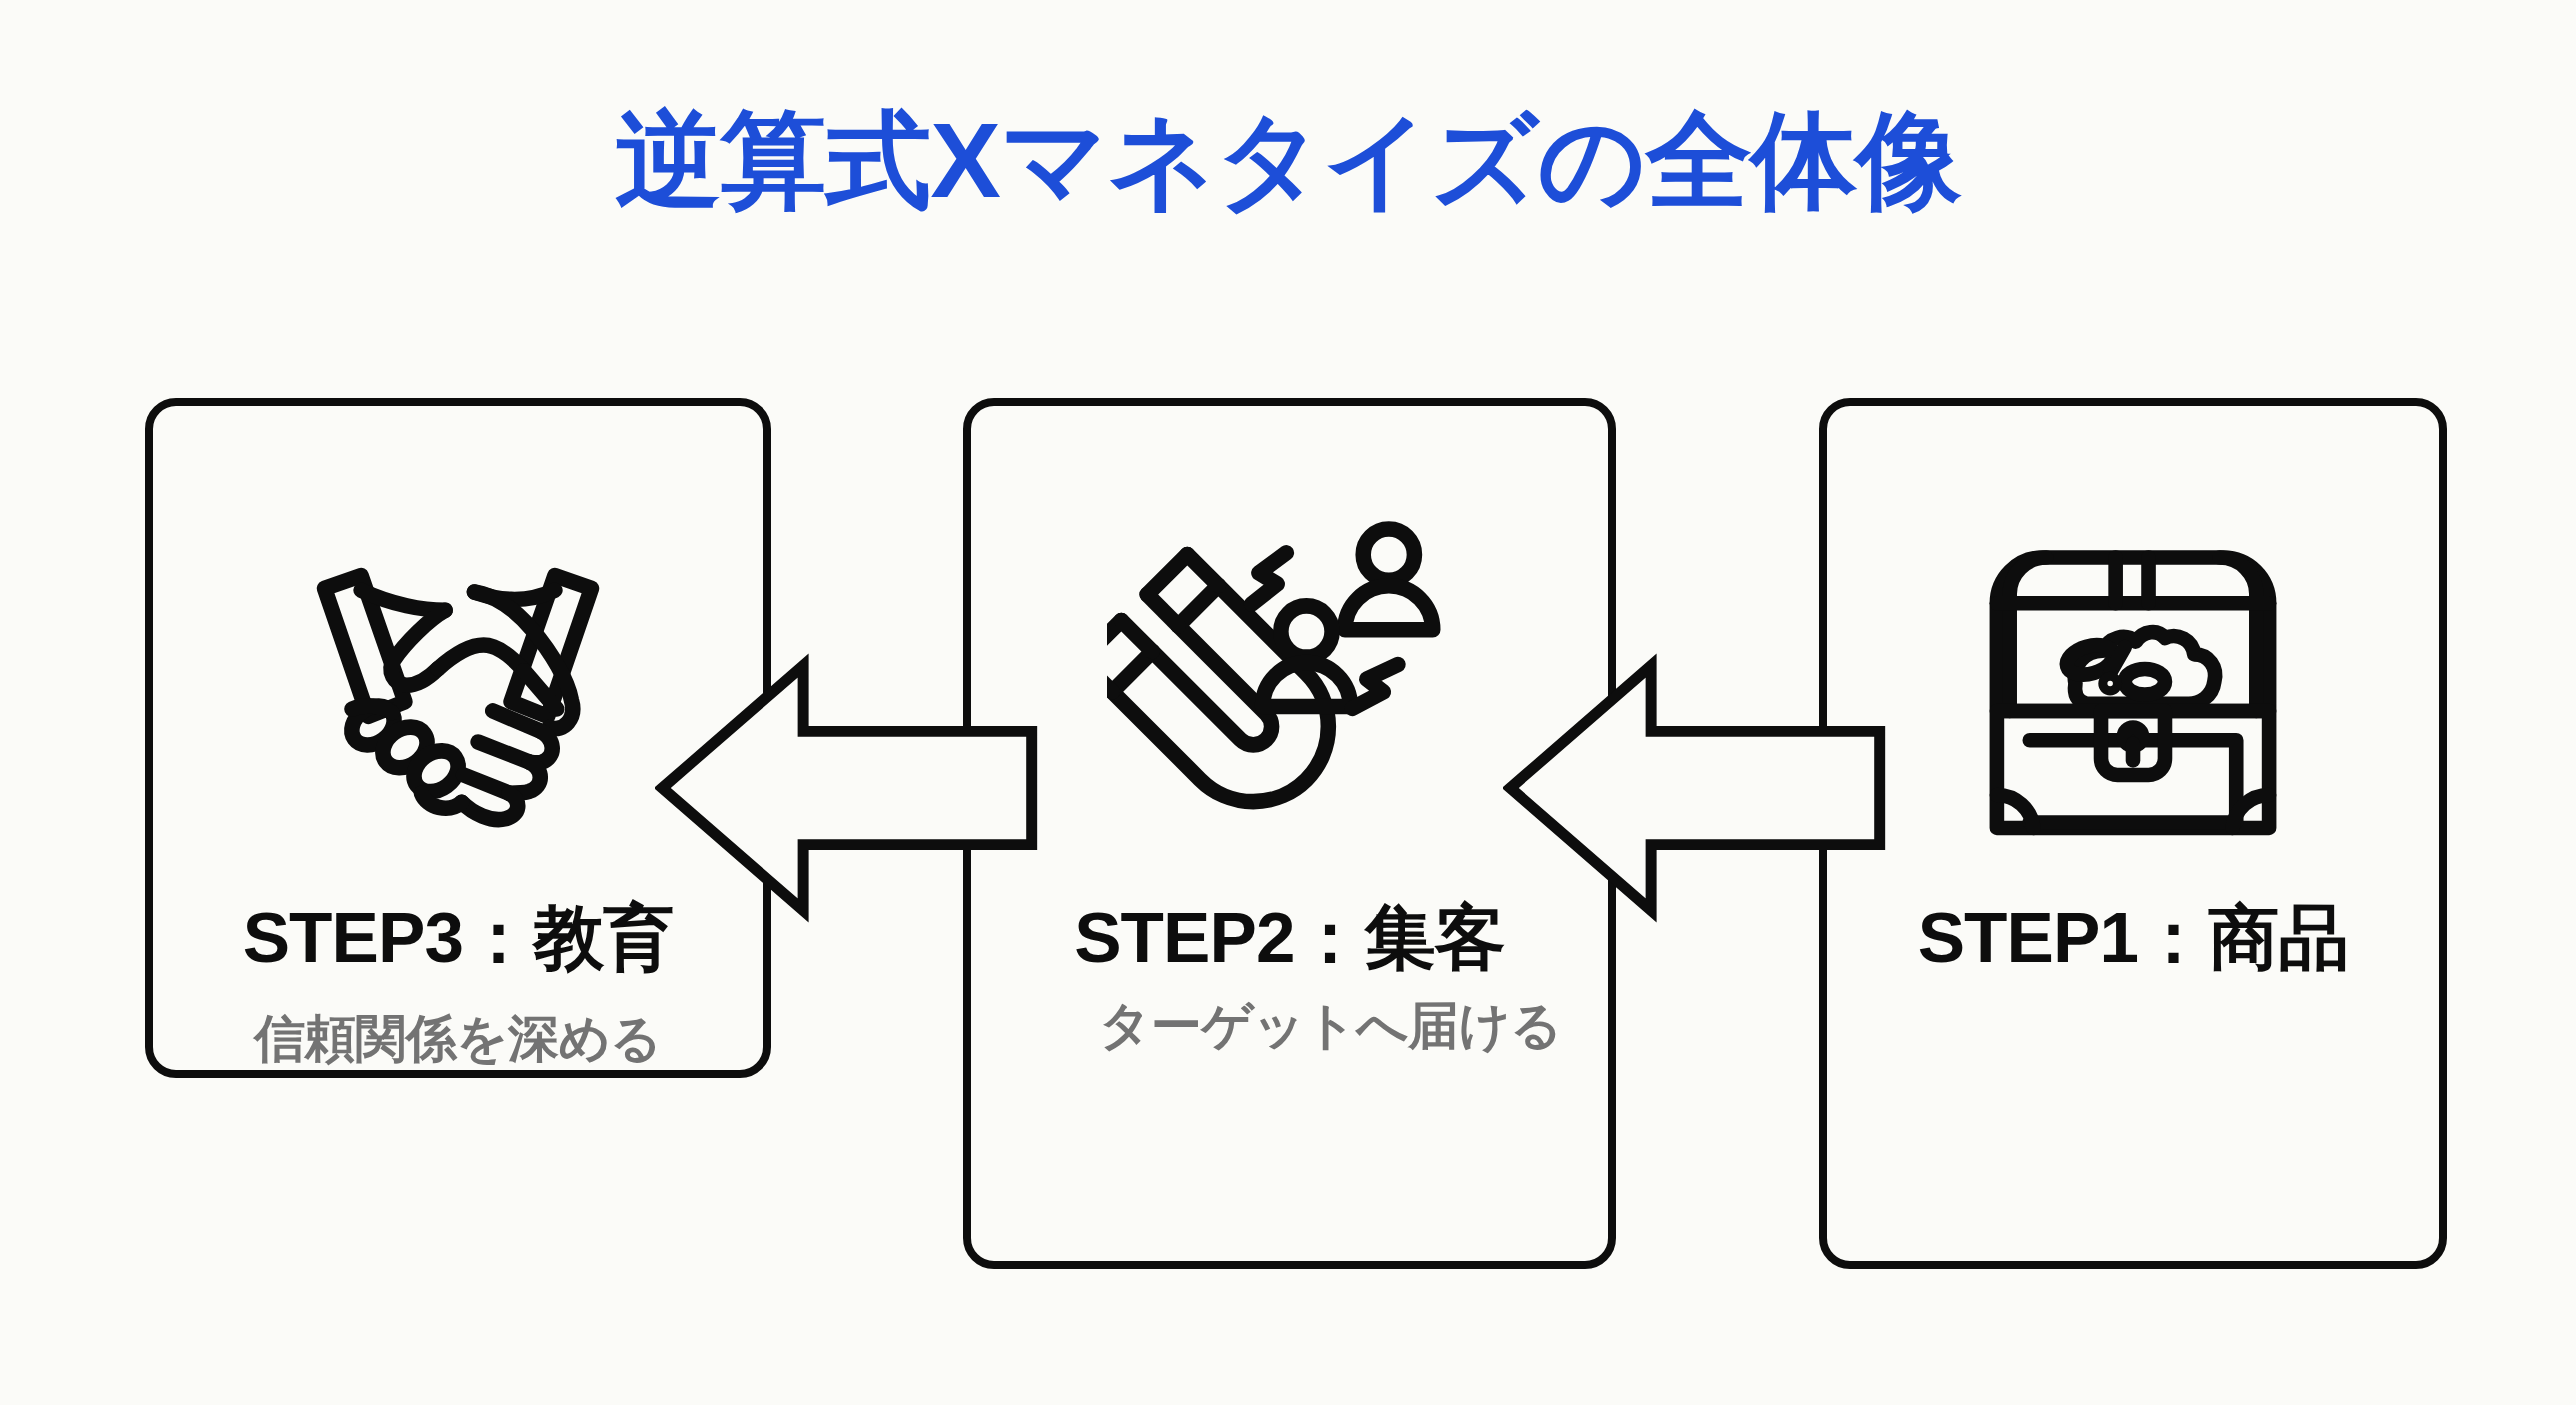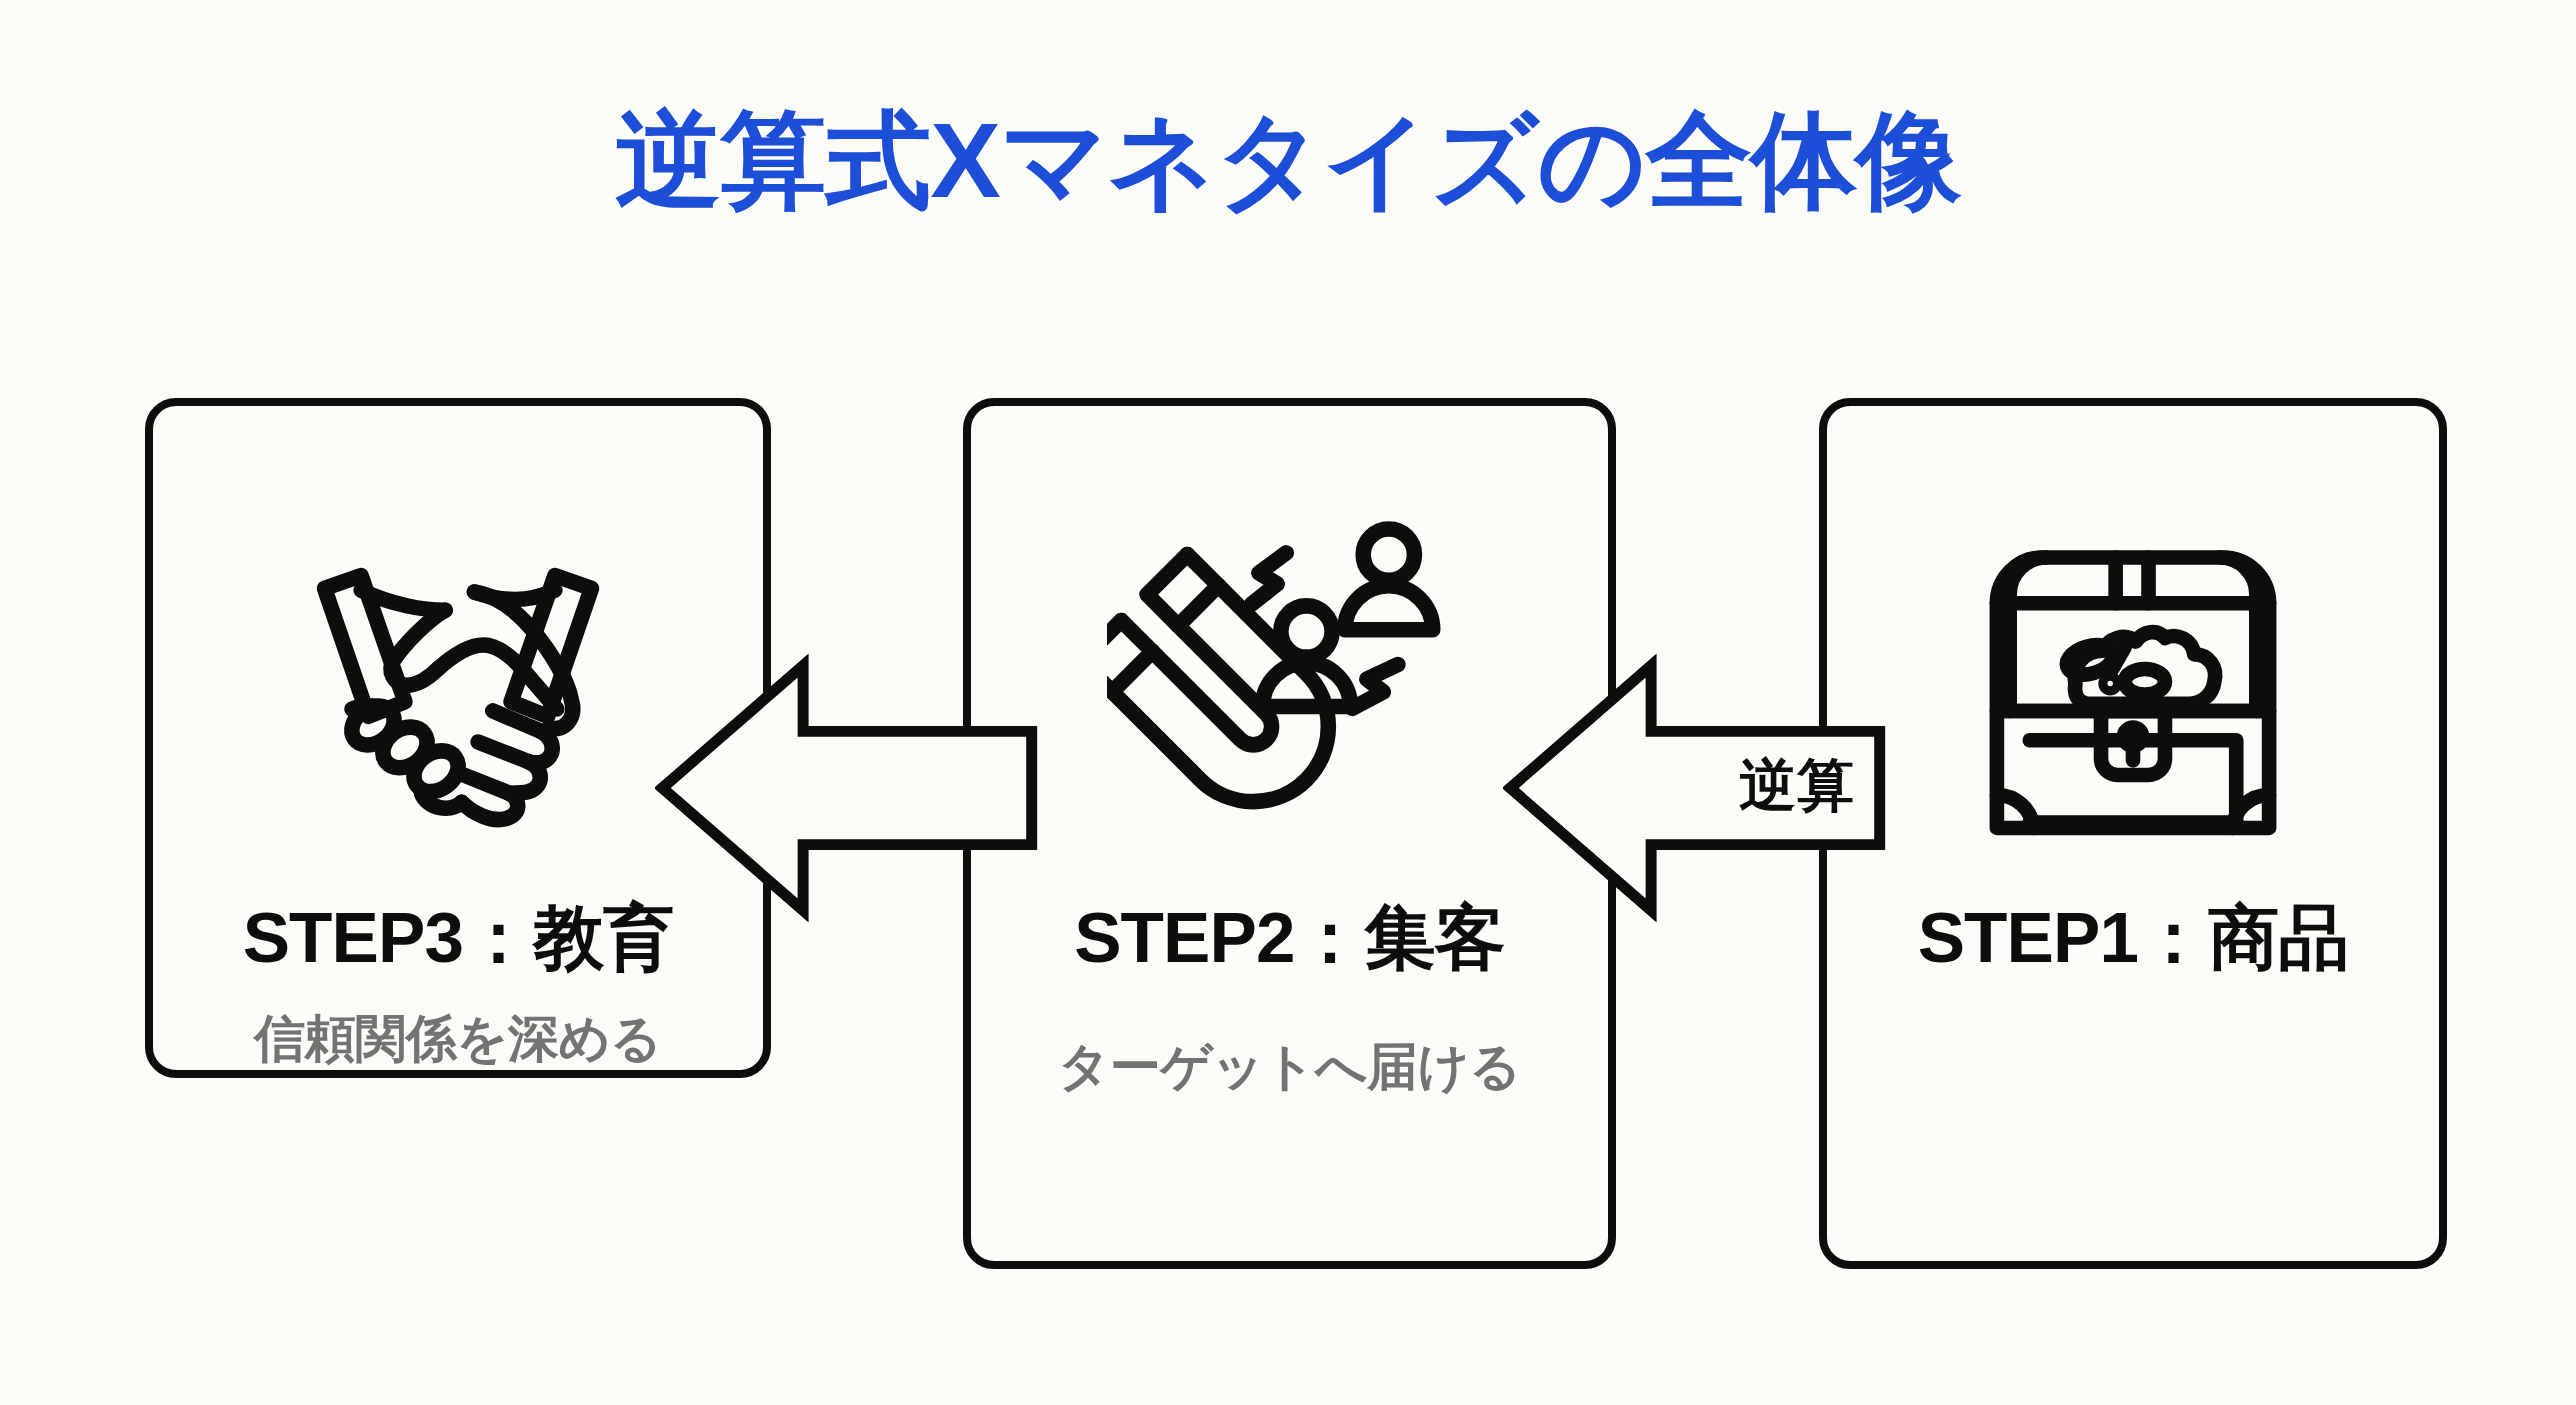--- a/index.html
+++ b/index.html
@@ -75,21 +75,21 @@
     left: 0;
     width: 100%;
     text-align: center;
     font-size: 51px;
     font-weight: 700;
     color: #737373;
     white-space: nowrap;
     letter-spacing: -0.5px;
   }
   #card-step3 .card-sub { top: 599px; }
-  #card-step2 .card-sub { top: 627px; }
+  #card-step2 .card-sub { top: 586px; padding-left: 41px; }
   #card-step1 .card-sub { top: 599px; }
 
   
   .arrow {
     position: absolute;
     top: 651px;
     width: 384px;
     height: 274px;
   }
   #arrow-left  { left: 655px; }
@@ -237,16 +237,15 @@
     <svg viewBox="0 0 420 300" preserveAspectRatio="none">
       <polygon points="8,150 162,16 162,88 412,88 412,212 162,212 162,284" fill="#fbfbf8" stroke="#0d0d0d" stroke-width="12" stroke-linejoin="miter"></polygon>
     </svg>
   </div>
 
   <div class="arrow" id="arrow-right">
     <svg viewBox="0 0 420 300" preserveAspectRatio="none">
       <polygon points="8,150 162,16 162,88 412,88 412,212 162,212 162,284" fill="#fbfbf8" stroke="#0d0d0d" stroke-width="12" stroke-linejoin="miter"></polygon>
     </svg>
   </div>
-  <div class="arrow-label" id="arrow-right-label">逆算</div>
 
 </div>
 
 
 </body></html>

